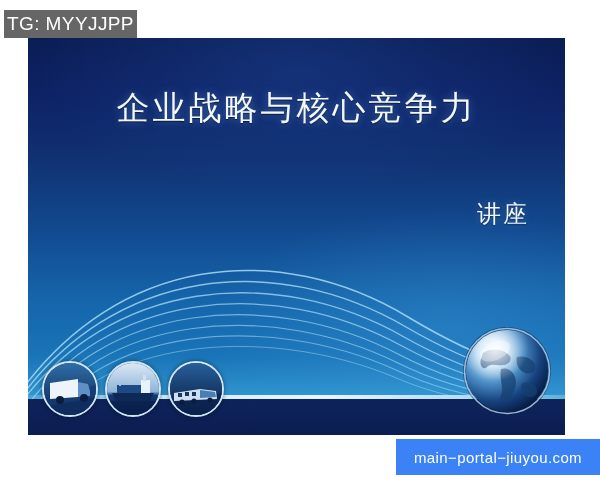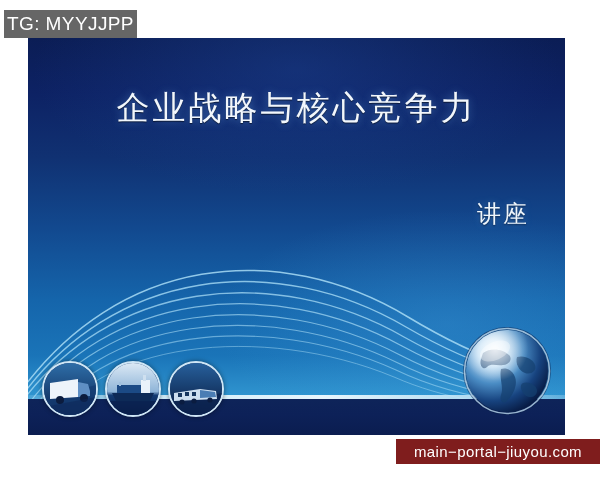--- a/index.html
+++ b/index.html
@@ -156,22 +156,22 @@
     left: 4px;
     top: 10px;
     width: 133px;
     height: 28px;
     font-size: 19px;
   }
   #site-badge {
     left: 396px;
     top: 439px;
     width: 204px;
-    height: 25px;
-    background: #7f1d1d;
+    height: 36px;
+    background: #3b82f6;
     font-size: 15px;
   }
 </style>
 </head>
 <body>
 
 <div id="root">
 
   <div id="slide">
 

